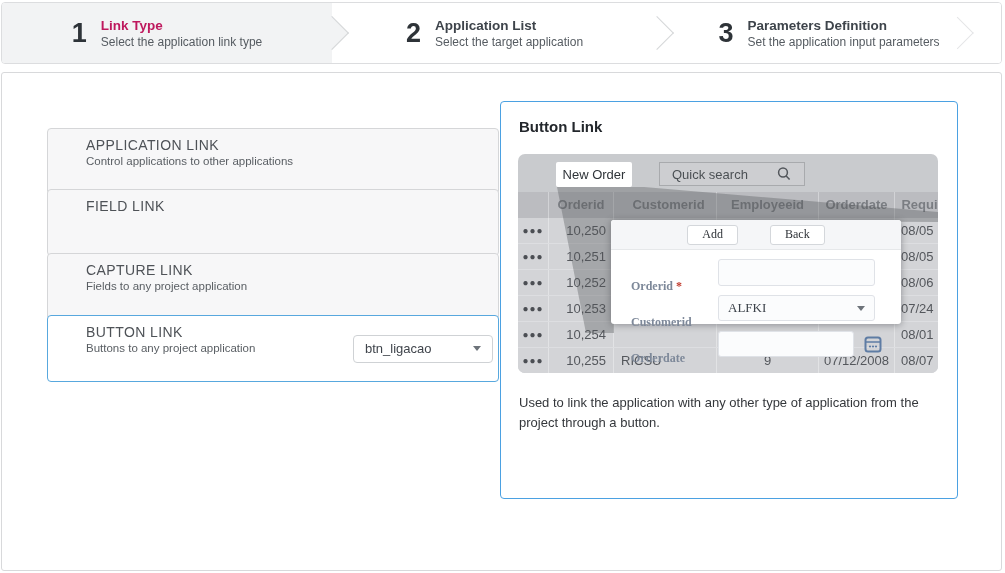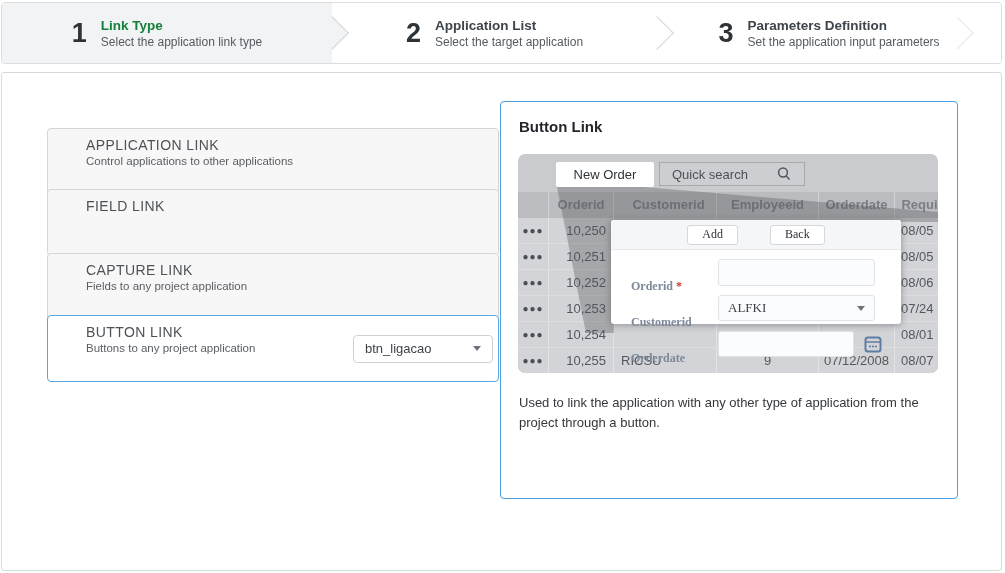--- a/index.html
+++ b/index.html
@@ -14,21 +14,21 @@
   .step-3 { flex:1; }
   .step-1::after, .step-2::after { content:""; position:absolute; right:-12px; top:50%;
            width:23px; height:23px; transform:translateY(-50%) rotate(45deg);
            background:inherit; border-top:1px solid #d5d7d9; border-right:1px solid #d5d7d9; z-index:2; }
   .tail-chev { position:absolute; right:32px; top:50%; width:23px; height:23px;
            transform:translateY(-50%) rotate(45deg);
            border-top:1px solid #e4e5e7; border-right:1px solid #e4e5e7; }
   .step-num { font-size:27px; font-weight:bold; color:#2e3338; line-height:1; }
   .step-text { display:flex; flex-direction:column; }
   .step-title { font-size:13.5px; font-weight:bold; color:#3e444b; }
-  .step-1 .step-title { color:#15803d; }
+  .step-1 .step-title { color:#be185d; }
   .step-sub { font-size:12px; color:#555b61; margin-top:2px; }
 
   
   .main { position:absolute; left:1px; top:72px; width:1001px; height:499px;
           border:1px solid #d8d9db; border-radius:3px; background:#fff; }
 
   
   .card { position:absolute; left:45px; width:452px; height:67px; background:#f7f7f8;
           border:1px solid #d5d6d8; border-radius:4px; padding:8px 12px 0 38px; cursor:pointer; }
   .card-t1 { top:55px; } .card-t2 { top:116px; } .card-t3 { top:180px; } .card-t4 { top:242px; }
@@ -44,21 +44,21 @@
 
   
   .detail { position:absolute; left:498px; top:28px; width:458px; height:398px;
             border:1px solid #4ba1e2; border-radius:4px; background:#fff; }
   .detail-title { position:absolute; left:18px; top:16px; font-size:15px; font-weight:bold; color:#23272c; }
   .detail-desc { position:absolute; left:18px; top:291px; width:424px; font-size:13px; color:#34373b; line-height:1.5; }
 
   
   .preview { position:absolute; left:17px; top:52px; width:420px; height:219px;
              background:#c9cbce; border-radius:7px; overflow:hidden; }
-  .pv-newbtn { position:absolute; left:38px; top:8px; width:98px; height:25px; background:#fff;
+  .pv-newbtn { position:absolute; left:38px; top:8px; width:76px; height:25px; background:#fff;
                border-radius:2px; display:flex; align-items:center; justify-content:center;
                font-size:13px; color:#2f3439; z-index:3; }
   .pv-search { position:absolute; left:141px; top:8px; width:146px; height:24px;
                border:1px solid #a8aaad; background:#cdced1; display:flex; align-items:center;
                justify-content:space-between; padding:0 12px; font-size:13px; color:#4b5054; z-index:1; }
   .pv-grid { position:absolute; left:0; top:38px; width:420px; }
   .pv-row { display:flex; height:26px; background:#d3d4d7; border-bottom:1px solid #dddee1; }
   .pv-row.hdr { background:#bbbcc0; border-bottom:none; }
   .cell { height:100%; line-height:25px; font-size:13px; color:#54575c; overflow:hidden; white-space:nowrap; }
   .hdr .cell { font-weight:bold; color:#7a7d82; text-align:center; }

